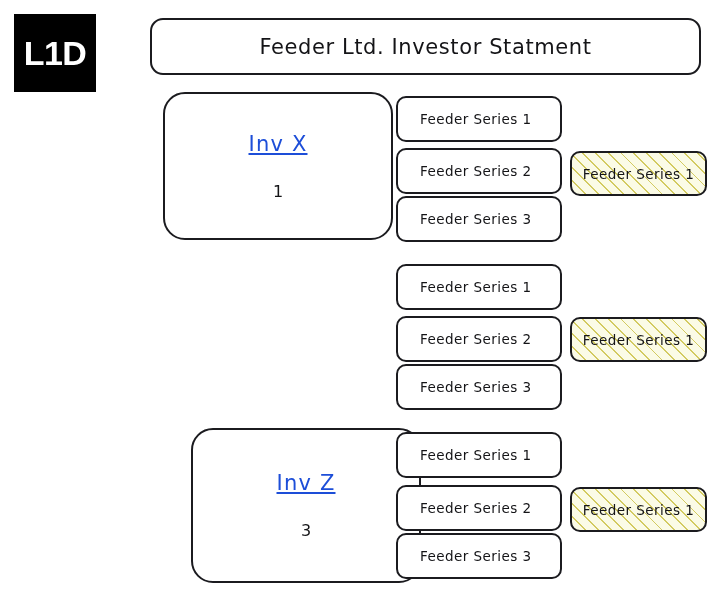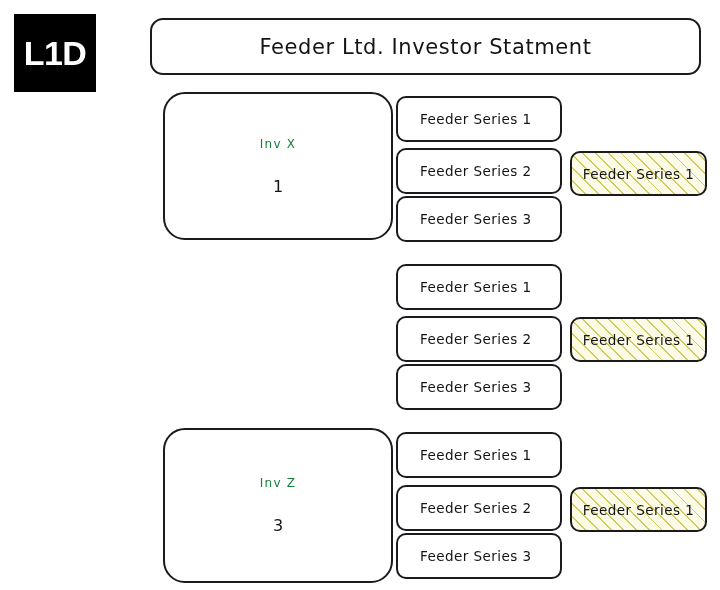--- a/index.html
+++ b/index.html
@@ -75,23 +75,24 @@
 
   
   .inv-box {
     left: 163px;
     width: 230px;
     border-radius: 22px;
     flex-direction: column;
     border-width: 2.6px;
   }
   .inv-name {
-    font-size: 12px;
+    font-size: 21px;
     letter-spacing: 1.2px;
-    color: #15803d;
+    color: #1d4ed8;
+    text-decoration: underline;
   }
   .inv-num {
     font-size: 16px;
     margin-top: 26px;
     color: #141417;
   }
 
   
   .series-box {
     left: 396px;
@@ -173,21 +174,21 @@
     <span class="series-label">Feeder Series 2</span>
   </div>
   <div class="sbox series-box" style="top:364px;">
     <span class="series-label">Feeder Series 3</span>
   </div>
 
   <div class="sbox hl-box" style="top:317px;">
     <span class="hl-label">Feeder Series 1</span>
   </div>
 
-  <div class="sbox inv-box" style="top:428px; height:155px;">
+  <div class="sbox inv-box" style="top:428px; height:155px;margin-left:28px;">
     <span class="inv-name">Inv Z</span>
     <span class="inv-num">3</span>
   </div>
 
   <div class="sbox series-box" style="top:432px;">
     <span class="series-label">Feeder Series 1</span>
   </div>
   <div class="sbox series-box" style="top:485px;">
     <span class="series-label">Feeder Series 2</span>
   </div>

